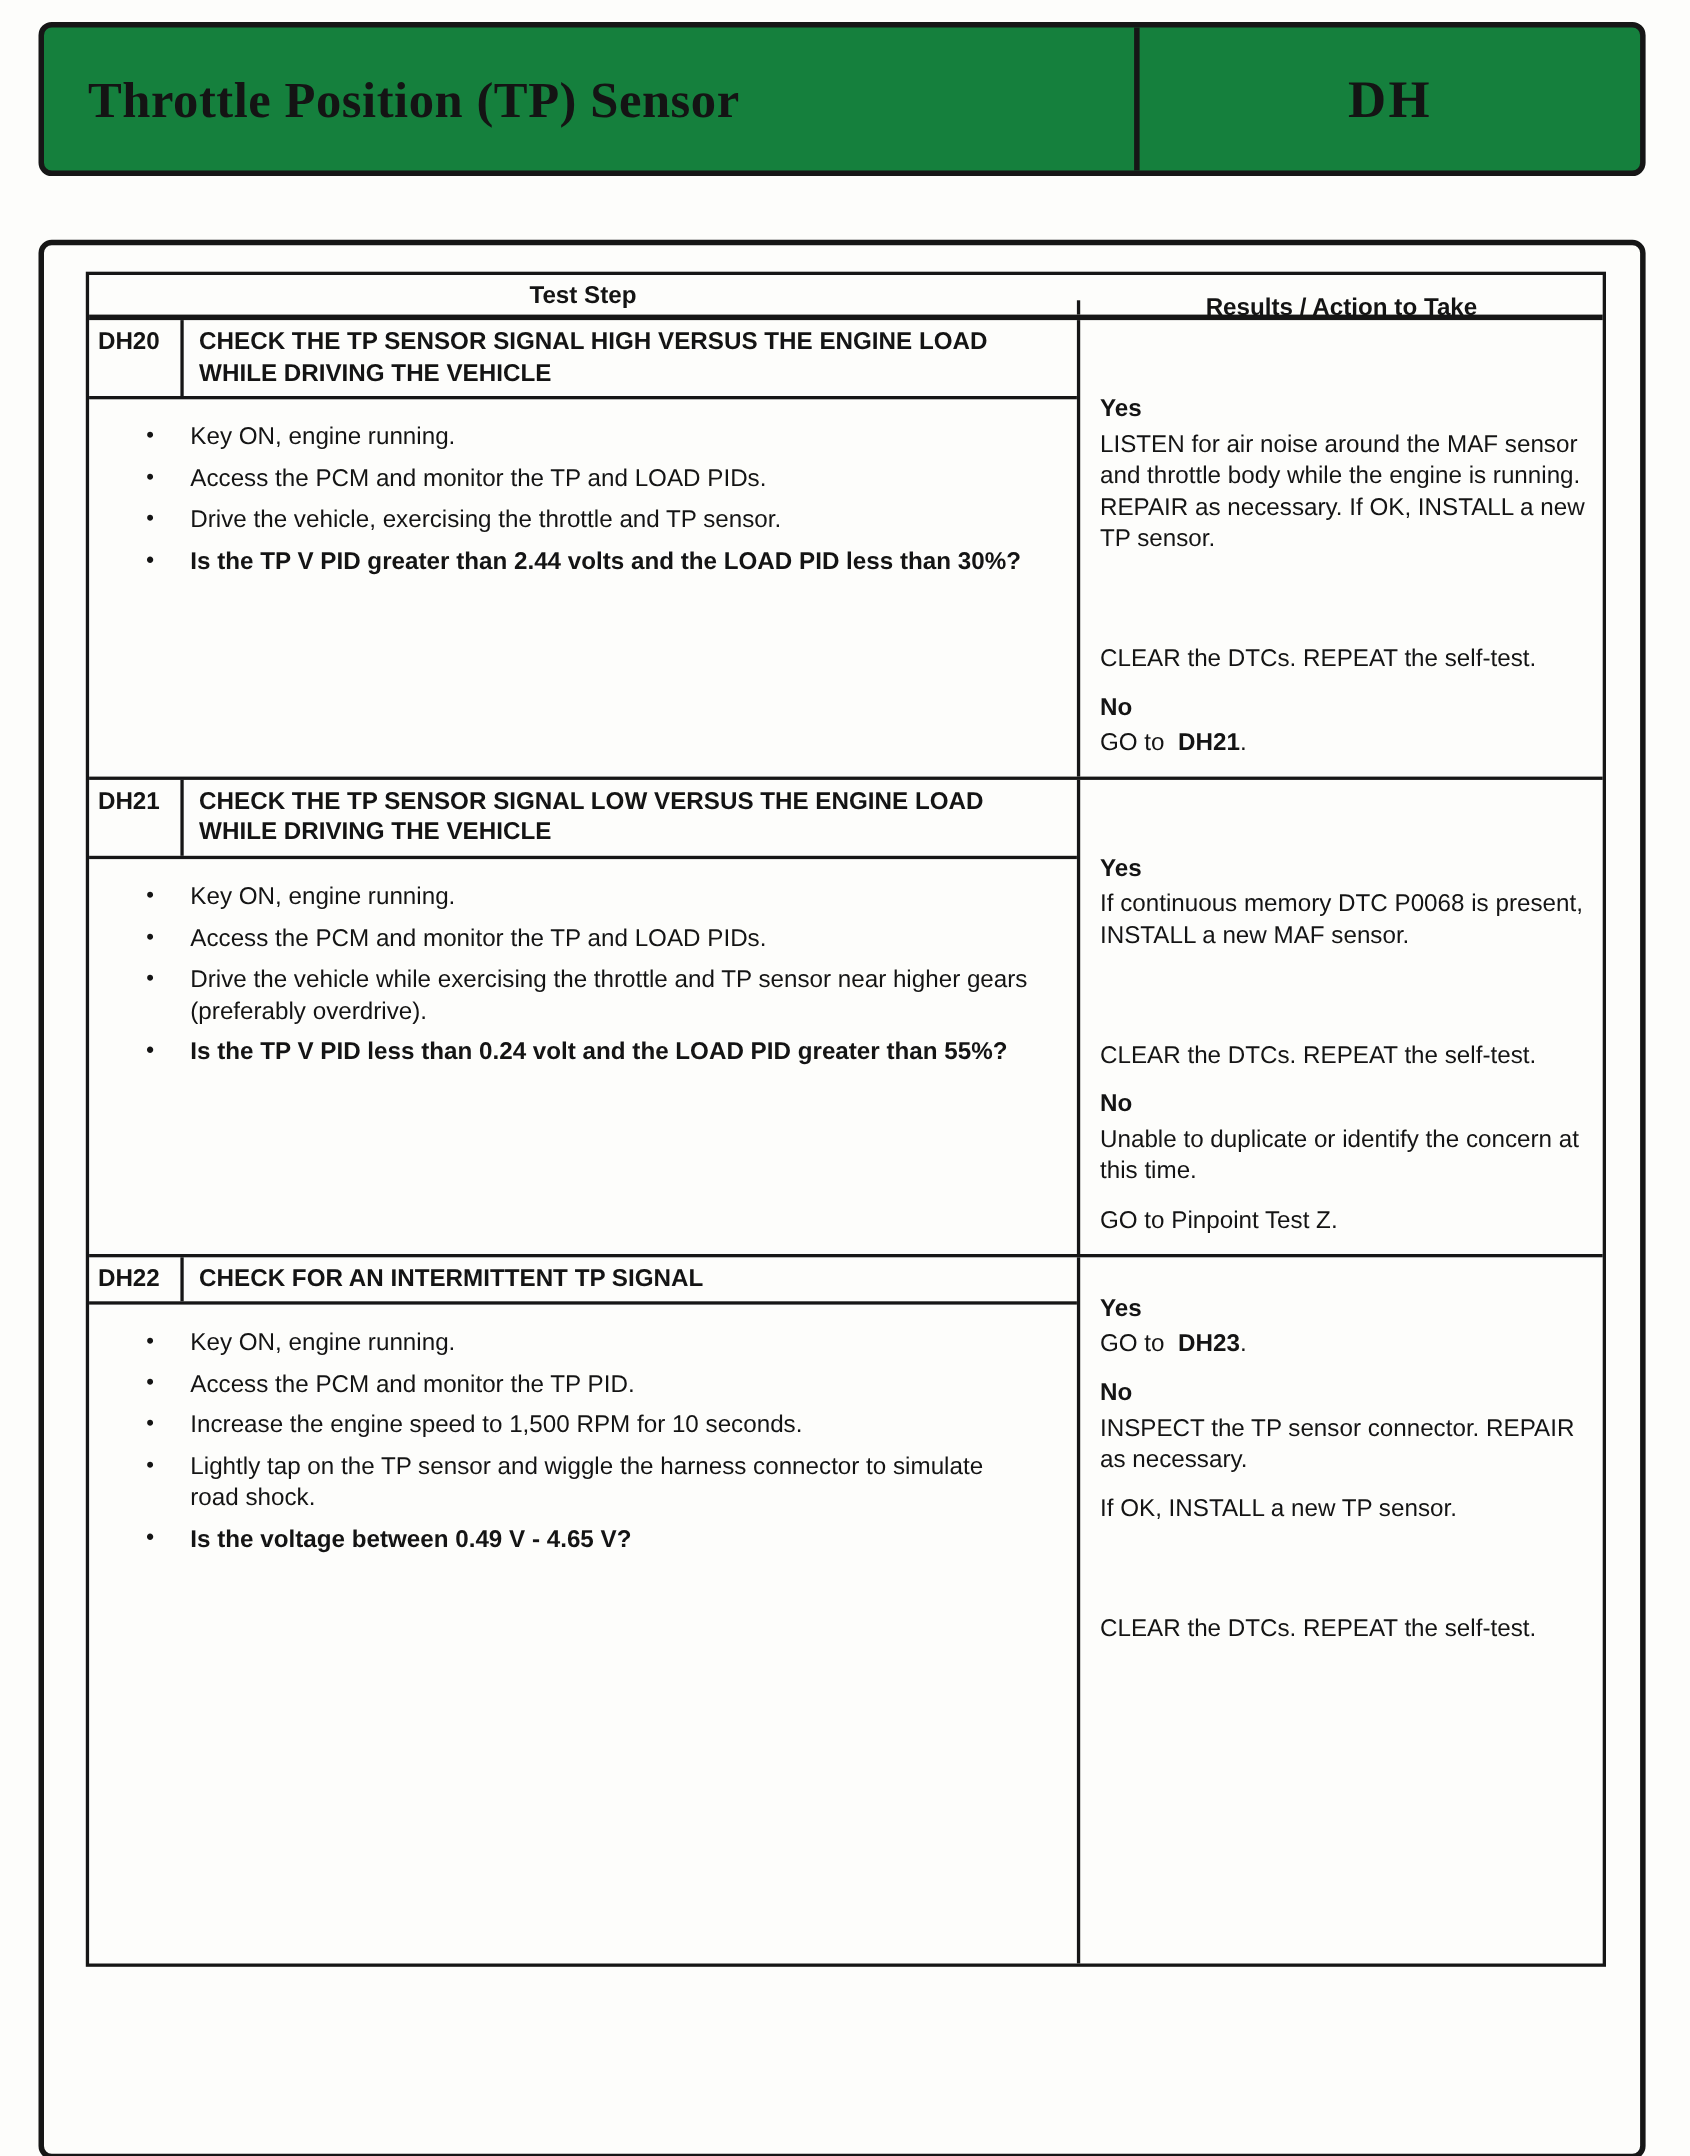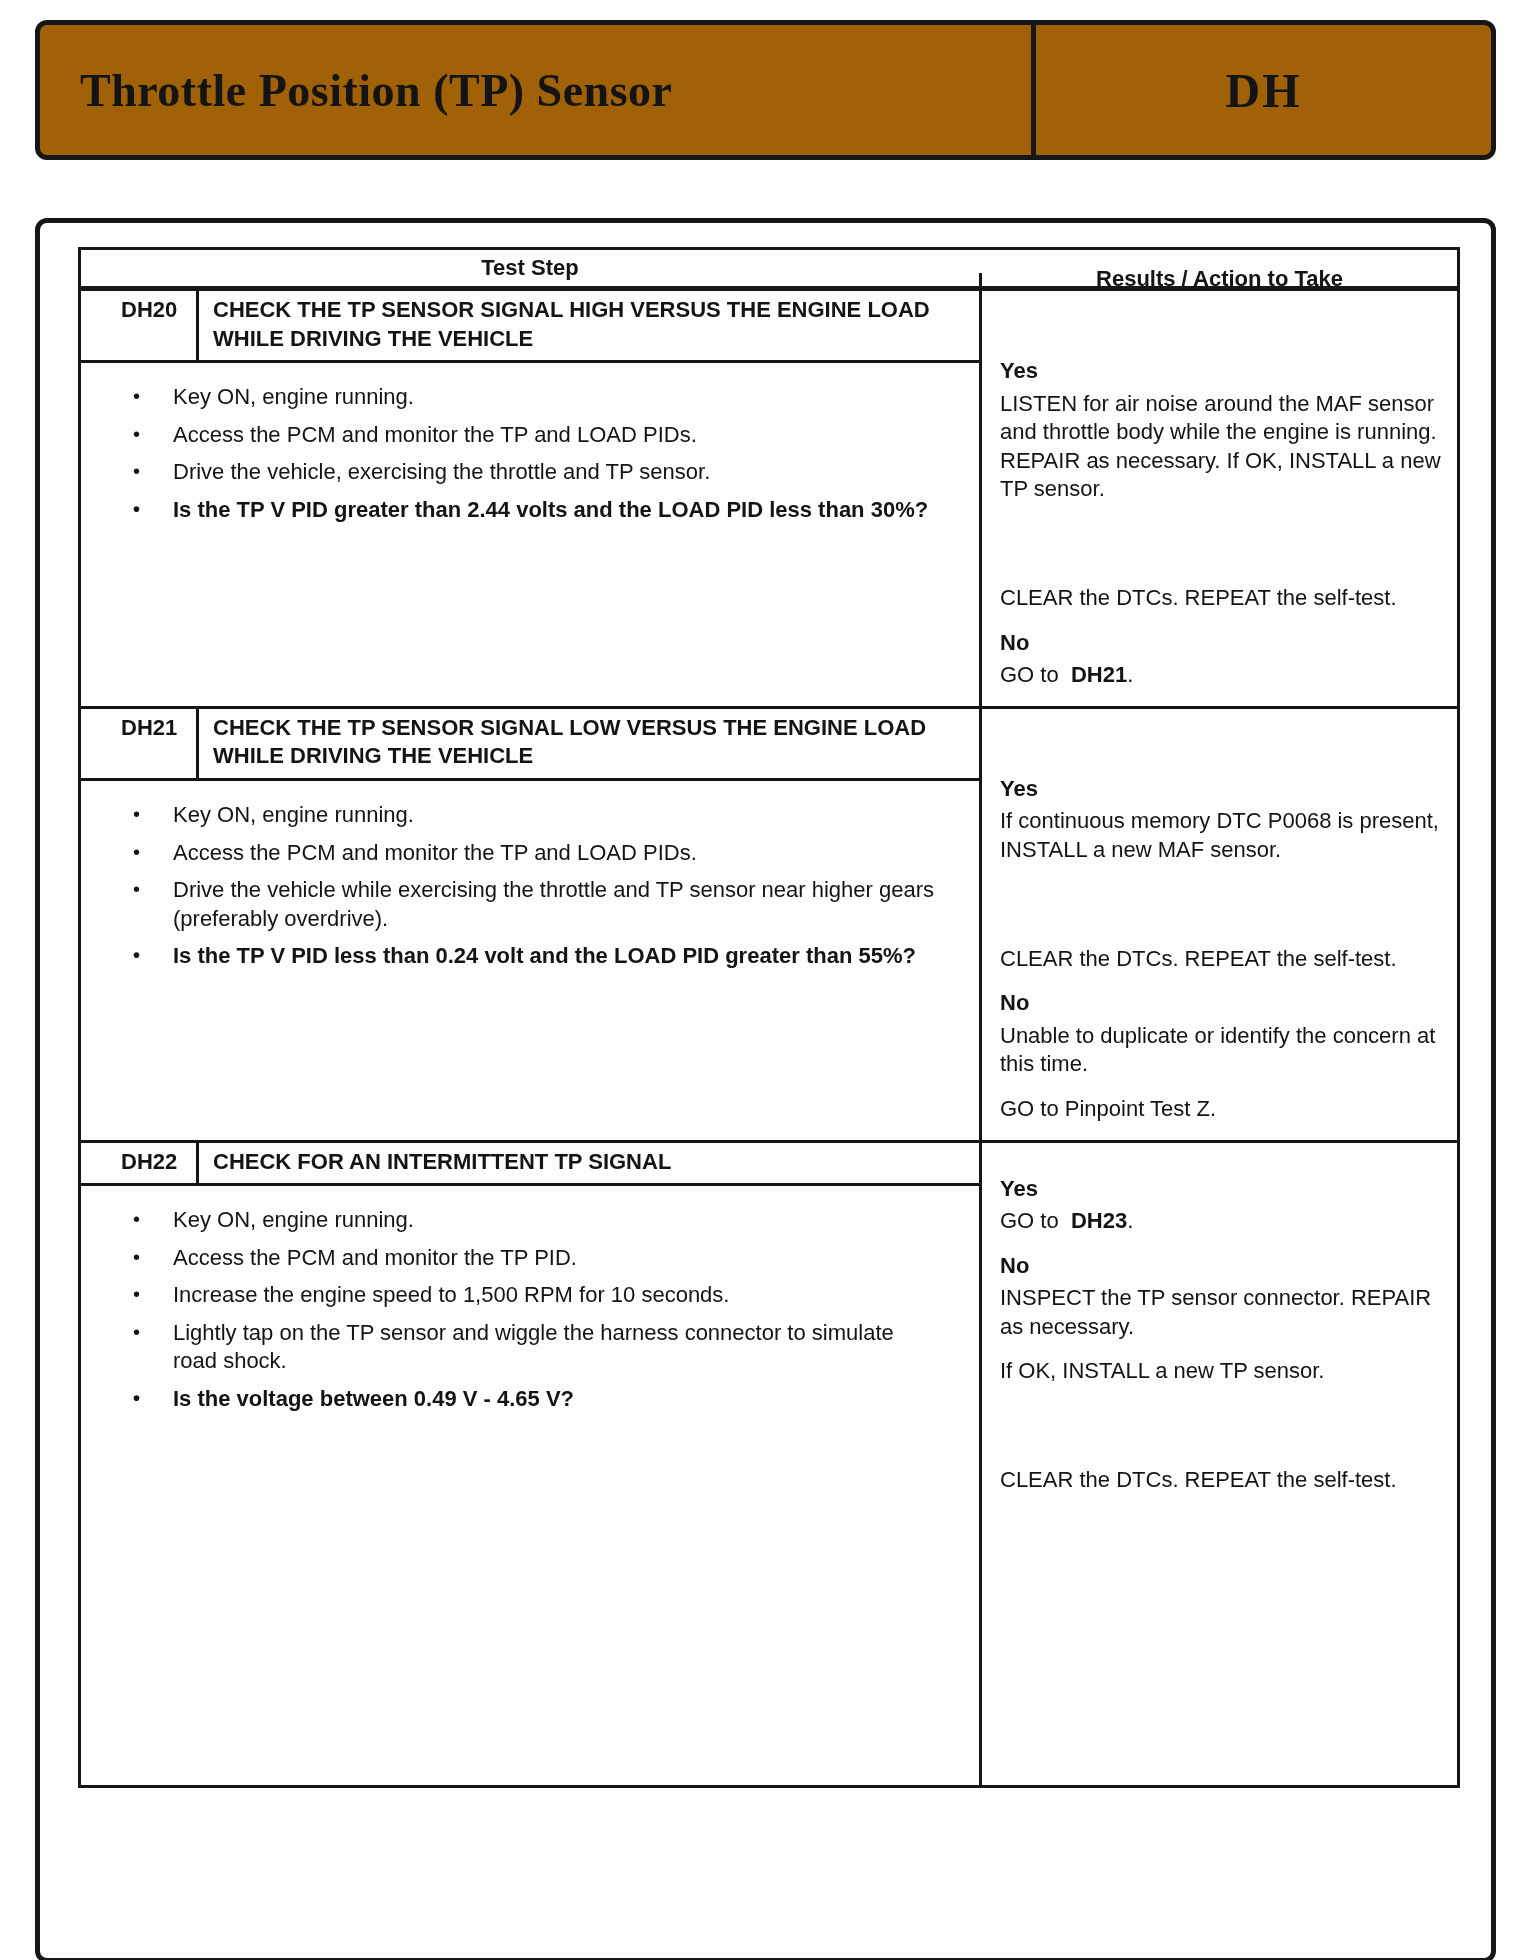--- a/index.html
+++ b/index.html
@@ -10,21 +10,21 @@
     color:#141414;
     position:relative;
     overflow:hidden;
   }
 
   
   .header-box {
     position:absolute; left:35px; top:20px;
     width:1461px; height:140px;
     border:5px solid #161616; border-radius:12px;
-    display:flex; background:#a16207;
+    display:flex; background:#15803d;
     box-sizing:border-box;
   }
   .header-left { flex:1; display:flex; align-items:center; padding-left:40px; }
   .header-title {
     font-family:"Liberation Serif", serif;
     font-weight:bold; font-size:46px; letter-spacing:0.5px;
   }
   .header-right {
     width:455px; display:flex; align-items:center; justify-content:center;
     border-left:5px solid #161616;
@@ -65,21 +65,21 @@
   .sec-right {
     flex:1; border-left:3px solid #161616;
     padding:66px 14px 12px 18px; box-sizing:border-box;
   }
   .section-2 .sec-right { padding-top:32px; }
 
   .title-row { display:flex; border-bottom:3px solid #161616; }
   .id-cell {
     width:86px; flex:none;
     border-right:3px solid #161616;
-    font-weight:bold; padding:5px 4px 5px 8px; box-sizing:border-box;margin-left:32px;
+    font-weight:bold; padding:5px 4px 5px 8px; box-sizing:border-box;
   }
   .title-cell { flex:1; font-weight:bold; padding:5px 14px 7px 14px; }
 
   .steps { padding:20px 24px 12px 52px; }
   .step { display:flex; margin-bottom:9px; }
   .step .bullet { width:40px; flex:none; font-size:20px; }
   .step .text { flex:1; padding-right:20px; }
   .step.bold { font-weight:bold; }
 
   .res-block { margin-bottom:4px; white-space:pre-wrap; }

